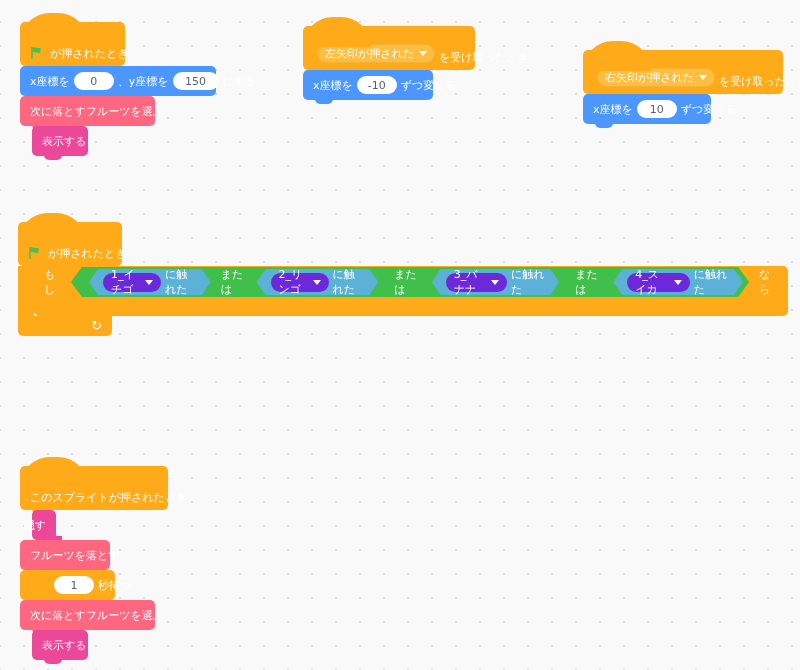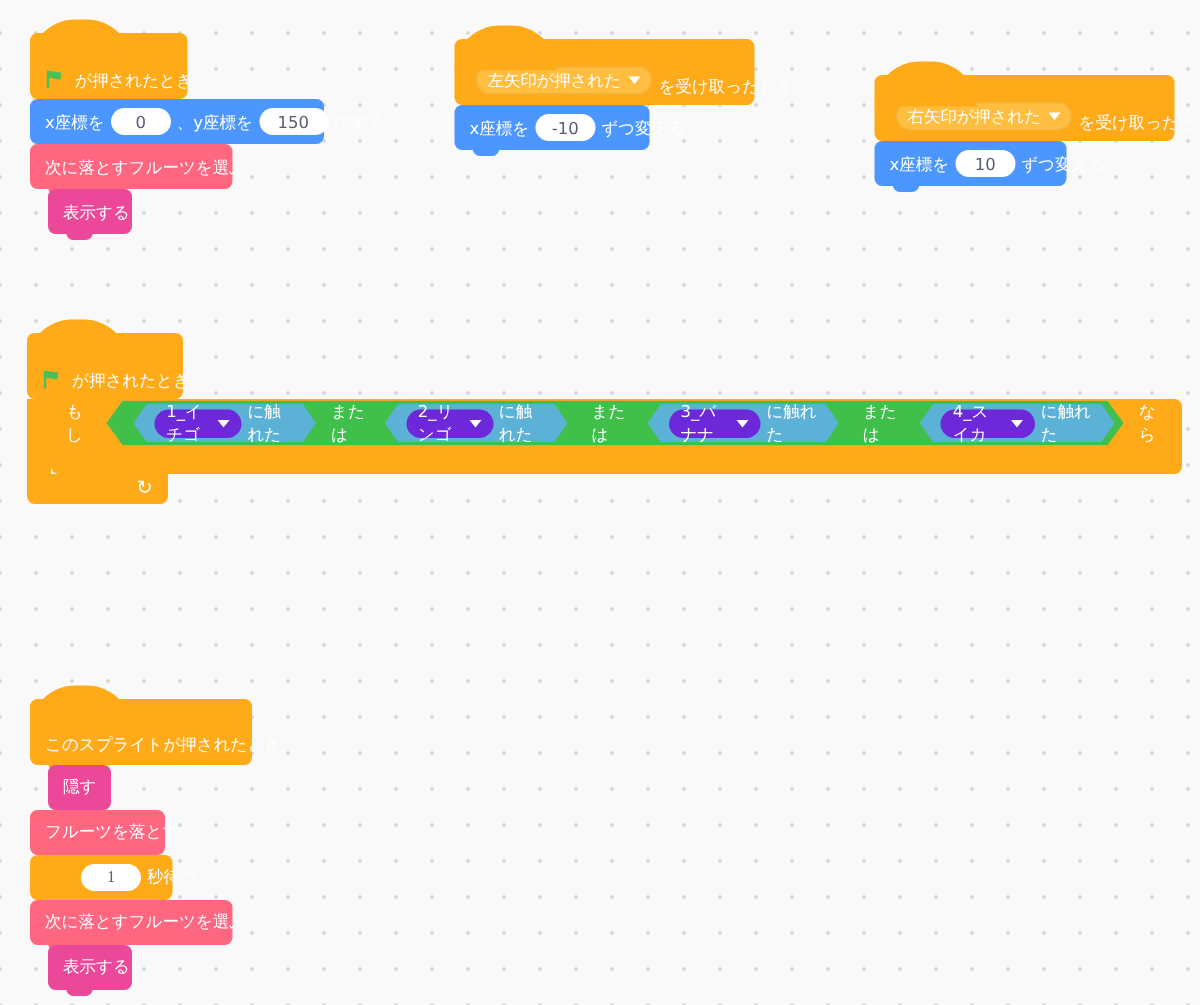--- a/index.html
+++ b/index.html
@@ -216,21 +216,21 @@
       <span class="lbl">次に落とすフルーツを選ぶ</span>
     </div>
 
     <div class="blk c-looks notch" style="width:56px;">
       <span class="lbl">表示する</span>
     </div>
   </div>
 
   <div class="stack" style="left:303px; top:26px;">
 
-    <div class="blk hat c-events notch" style="width:200px;">
+    <div class="blk hat c-events notch" style="width:172px;">
       <span class="dd dd-events">
         <span>左矢印が押された</span>
         <span class="arrow"></span>
       </span>
       <span class="lbl">を受け取ったとき</span>
     </div>
 
     <div class="blk c-motion notch" style="width:130px;">
       <span class="lbl">x座標を</span>
       <span class="inp">-10</span>
@@ -331,27 +331,27 @@
           <div class="c-bottom c-control" style="width:754px;"></div>
         </div>
       </div>
 
       <div class="c-bottom c-control" style="width:94px; height:20px;">
         <span class="loop-arrow">↺</span>
       </div>
     </div>
   </div>
 
-  <div class="stack" style="left:20px; top:466px;font-family:Liberation Serif, serif;">
+  <div class="stack" style="left:20px; top:466px;">
 
     <div class="blk hat c-events notch" style="width:148px;">
       <span class="lbl">このスプライトが押されたとき</span>
     </div>
 
-    <div class="blk c-looks notch" style="width:42px;">
+    <div class="blk c-looks notch" style="width:24px;justify-content:flex-end;">
       <span class="lbl">隠す</span>
     </div>
 
     <div class="blk c-custom notch" style="width:90px;">
       <span class="lbl">フルーツを落とす</span>
     </div>
 
     <div class="blk c-control notch" style="width:95px; padding-left:30px;">
       <span class="inp">1</span>
       <span class="lbl">秒待つ</span>

